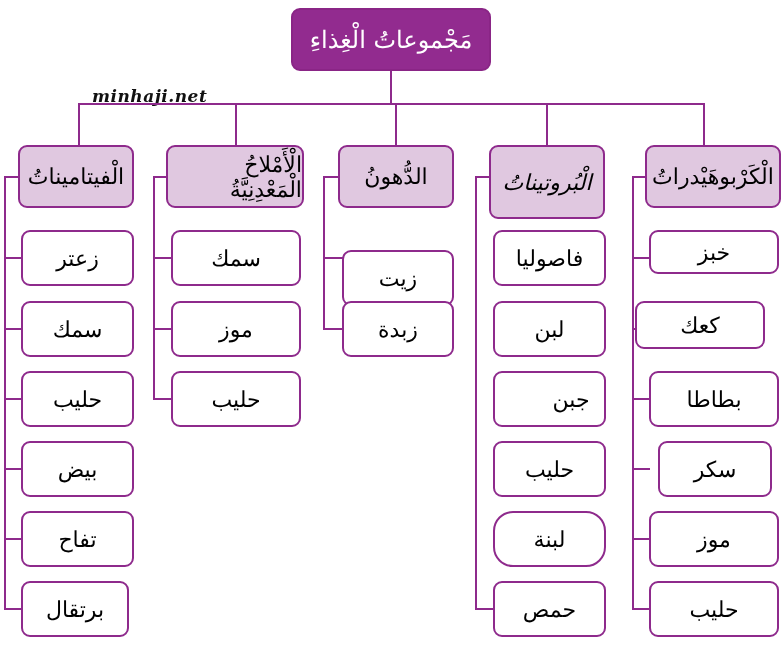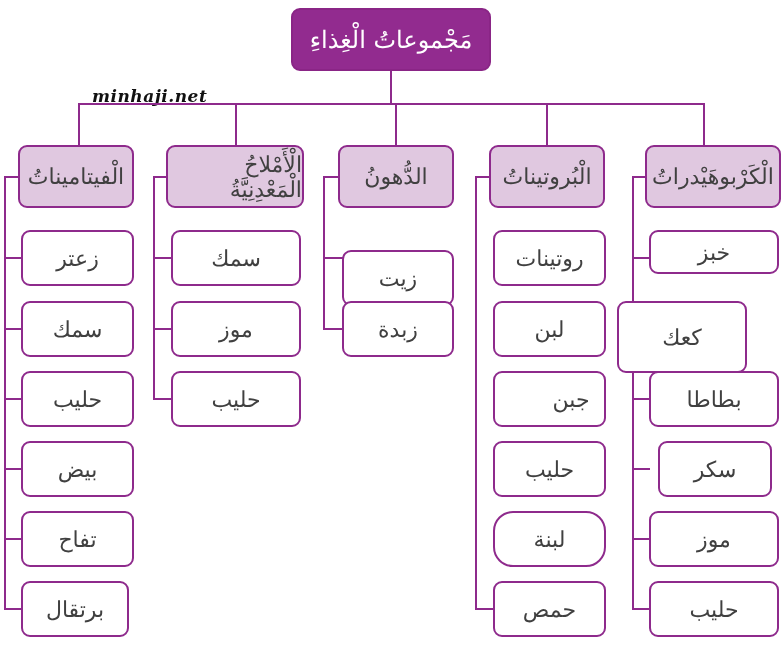--- a/index.html
+++ b/index.html
@@ -1,20 +1,20 @@
 <!DOCTYPE html>
 <html><head>
   <meta charset="utf-8">
   <style>
     html, body { margin: 0; padding: 0; background: #ffffff; }
     body { width: 782px; height: 654px; position: relative; overflow: hidden;
            font-family: "DejaVu Serif", "Liberation Serif", serif; }
     .box { position: absolute; box-sizing: border-box; border-radius: 9px;
            display: flex; align-items: center; justify-content: center;
-           direction: rtl; color: #404040; }
+           direction: rtl; color: #000000; }
     .root { background: #922b8f; border: 2px solid #8a2586; color: #fff; font-size: 24px; }
     .cat { background: #e0c8e0; border: 2px solid #8e2a8c; font-size: 22px; }
     .item { background: #ffffff; border: 2px solid #8e2a8c; font-size: 22px; justify-content: center; }
     .hline, .vline { position: absolute; background: #8e2a8c; }
     .hline { height: 2px; }
     .vline { width: 2px; }
     .watermark { position: absolute; left: 92px; top: 86px; font-family: "DejaVu Serif", serif;
                  font-style: italic; font-weight: bold; font-size: 17px; color: #111; letter-spacing: 0.5px; }
   </style>
 </head>
@@ -36,21 +36,21 @@
 
 <div class="box cat" style="left:18px; top:145px; width:116px; height:63px;">
   <span>الْفيتاميناتُ</span>
 </div>
 <div class="box cat" style="left:166px; top:145px; width:138px; height:63px;">
   <span>الْأَمْلاحُ الْمَعْدِنِيَّةُ</span>
 </div>
 <div class="box cat" style="left:338px; top:145px; width:116px; height:63px;">
   <span>الدُّهونُ</span>
 </div>
-<div class="box cat" style="left:489px; top:145px; width:116px; height:63px;">
+<div class="box cat" style="left:489px; top:145px; width:116px; height:74px;font-style:italic;">
   <span>الْبُروتيناتُ</span>
 </div>
 <div class="box cat" style="left:645px; top:145px; width:136px; height:63px;">
   <span>الْكَرْبوهَيْدراتُ</span>
 </div>
 
 <div class="hline" style="left:4px; top:176px; width:15px;"></div>
 <div class="vline" style="left:4px; top:176px; height:433px;"></div>
 <div class="hline" style="left:4px; top:257px; width:18px;"></div>
 <div class="hline" style="left:4px; top:328px; width:18px;"></div>
@@ -100,21 +100,21 @@
     <span>زيت</span>
   </div>
 <div class="box item" style="left:342px; top:301px; width:112px; height:56px;">
     <span>زبدة</span>
   </div>
 
 <div class="hline" style="left:475px; top:176px; width:15px;"></div>
 <div class="vline" style="left:475px; top:176px; height:433px;"></div>
 <div class="hline" style="left:475px; top:608px; width:19px;"></div>
 <div class="box item" style="left:493px; top:230px; width:113px; height:56px;">
-    <span>روتينات</span>
+    <span>فاصوليا</span>
   </div>
 <div class="box item" style="left:493px; top:301px; width:113px; height:56px;">
     <span>لبن</span>
   </div>
 <div class="box item" style="left:493px; top:371px; width:113px; height:56px;padding-left:43px;">
     <span>جبن</span>
   </div>
 <div class="box item" style="left:493px; top:441px; width:113px; height:56px;">
     <span>حليب</span>
   </div>
@@ -129,21 +129,21 @@
 <div class="vline" style="left:632px; top:176px; height:433px;"></div>
 <div class="hline" style="left:632px; top:257px; width:18px;"></div>
 <div class="hline" style="left:632px; top:328px; width:18px;"></div>
 <div class="hline" style="left:632px; top:398px; width:18px;"></div>
 <div class="hline" style="left:632px; top:468px; width:18px;"></div>
 <div class="hline" style="left:632px; top:538px; width:18px;"></div>
 <div class="hline" style="left:632px; top:608px; width:18px;"></div>
 <div class="box item" style="left:649px; top:230px; width:130px; height:44px;">
     <span>خبز</span>
   </div>
-<div class="box item" style="left:617px; top:301px; width:130px; height:72px;">
+<div class="box item" style="left:635px; top:301px; width:130px; height:48px;">
     <span>كعك</span>
   </div>
 <div class="box item" style="left:649px; top:371px; width:130px; height:56px;">
     <span>بطاطا</span>
   </div>
 <div class="box item" style="left:658px; top:441px; width:114px; height:56px;">
     <span>سكر</span>
   </div>
 <div class="box item" style="left:649px; top:511px; width:130px; height:56px;">
     <span>موز</span>

